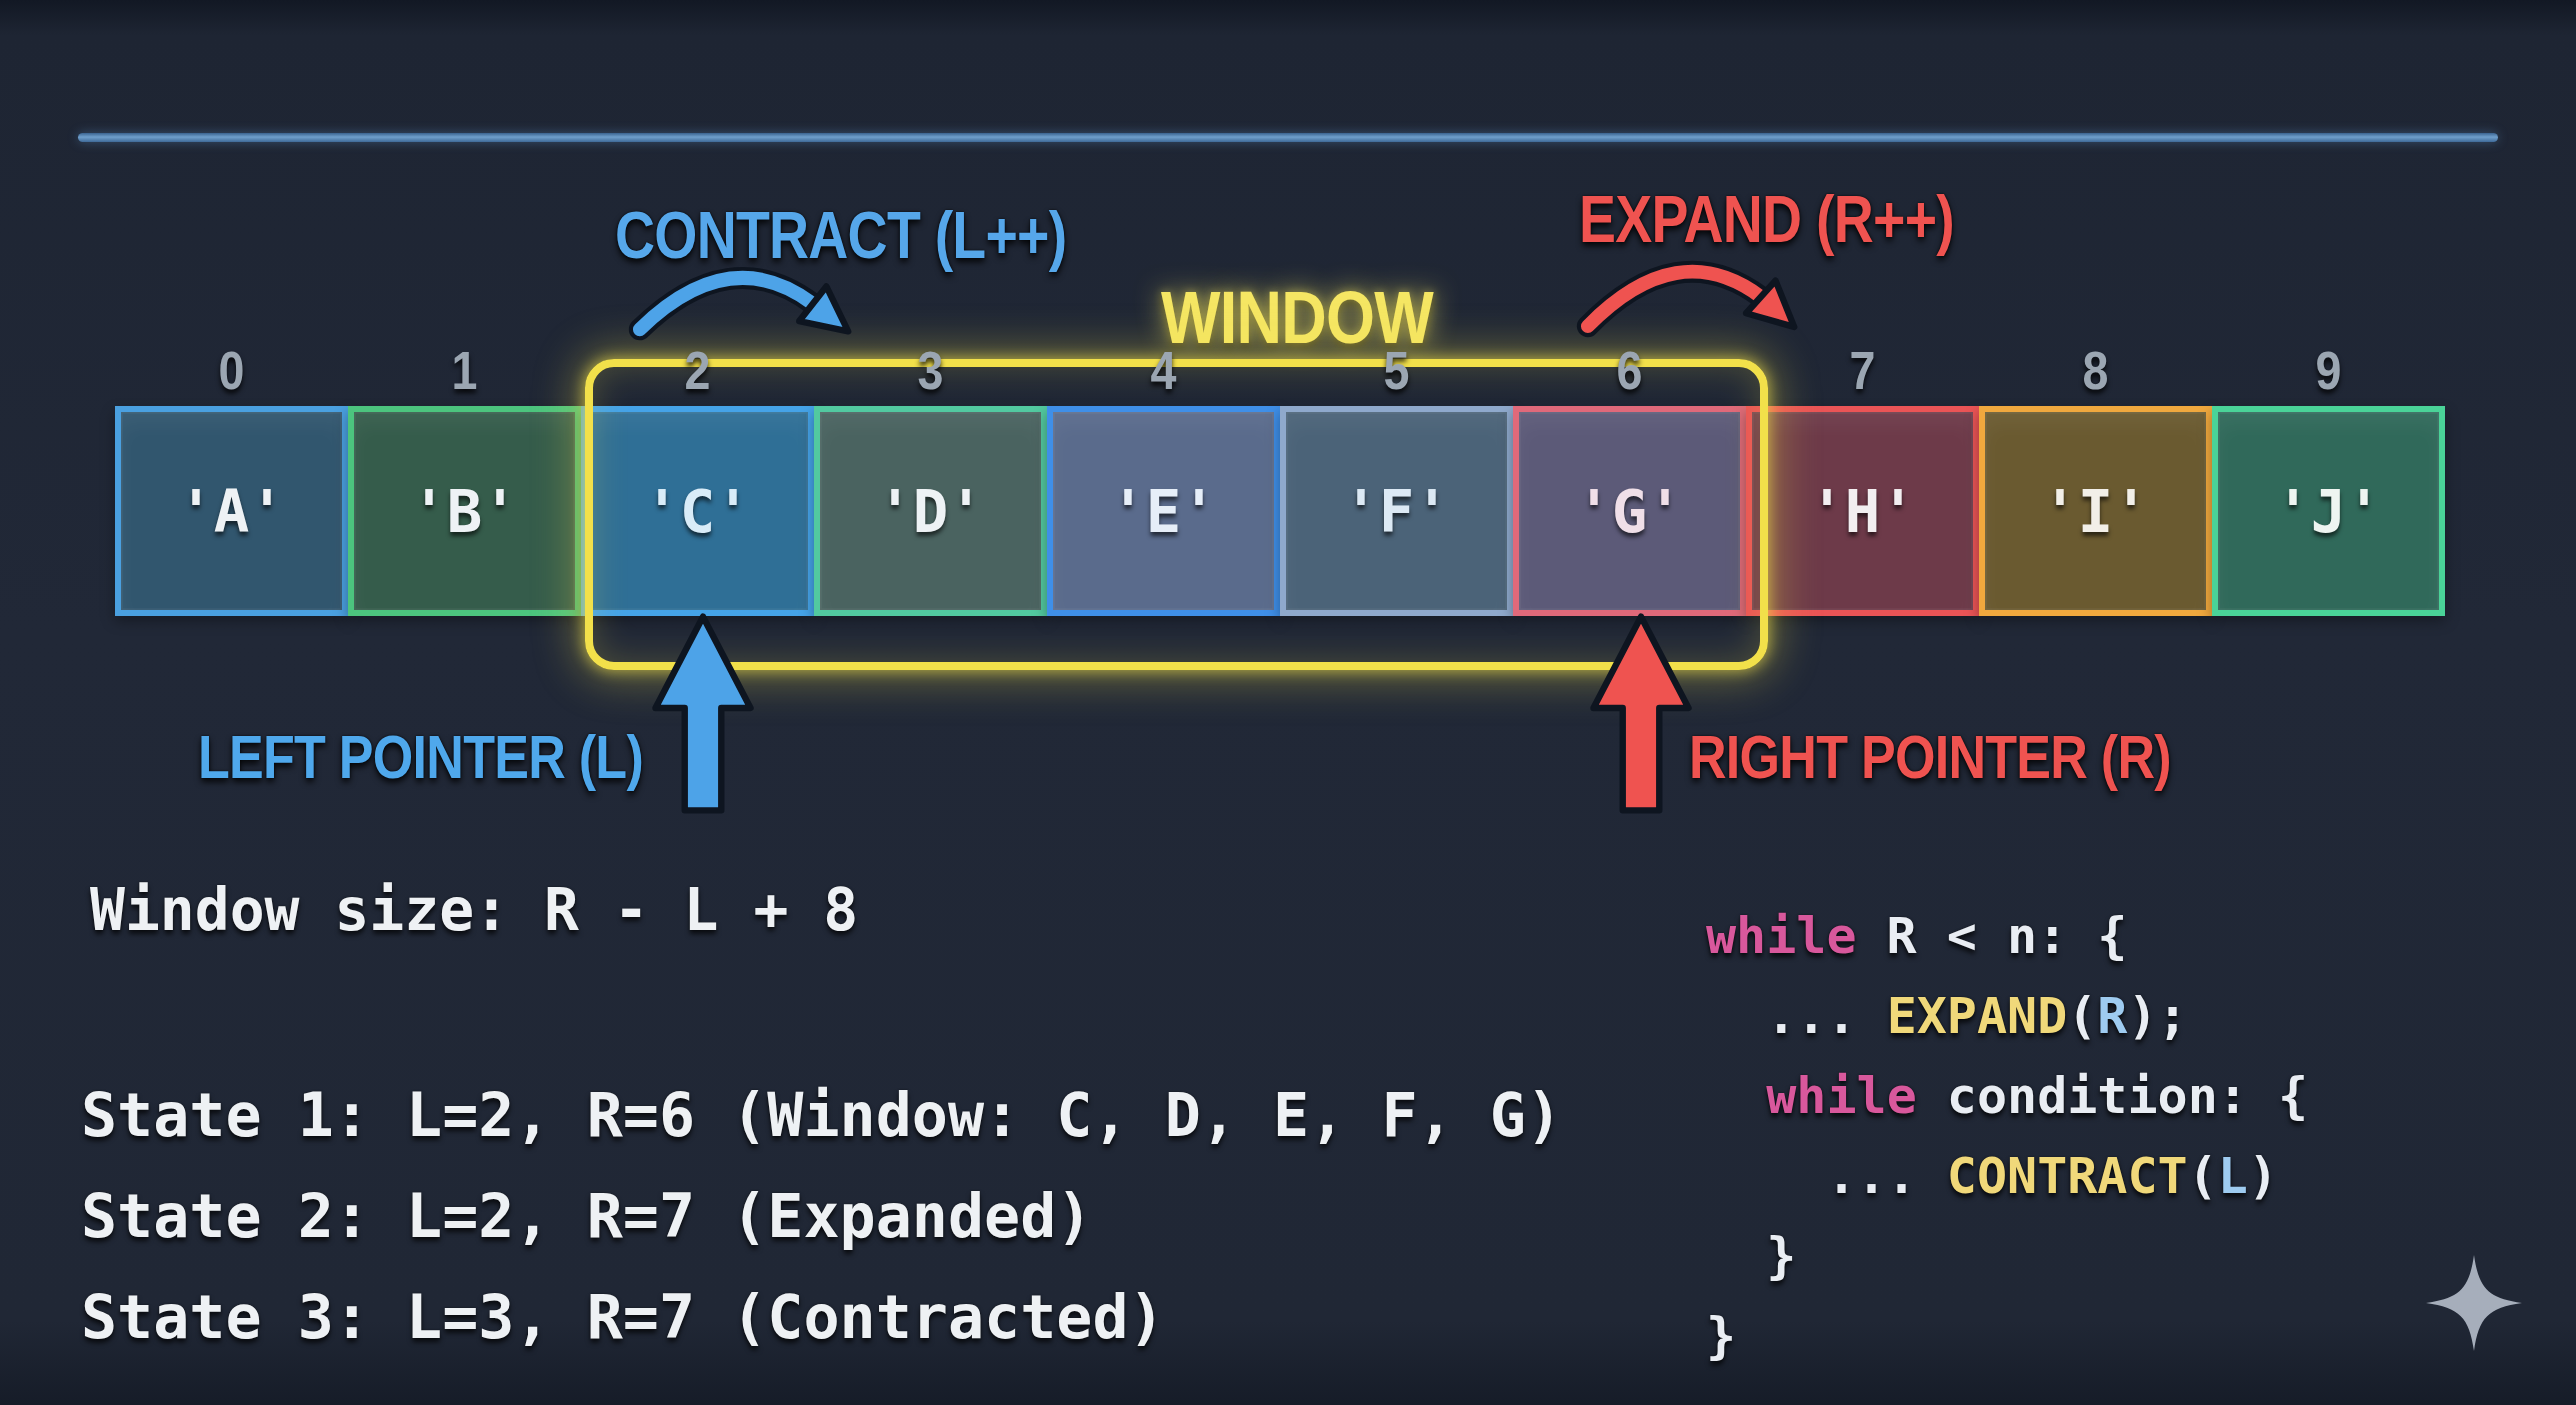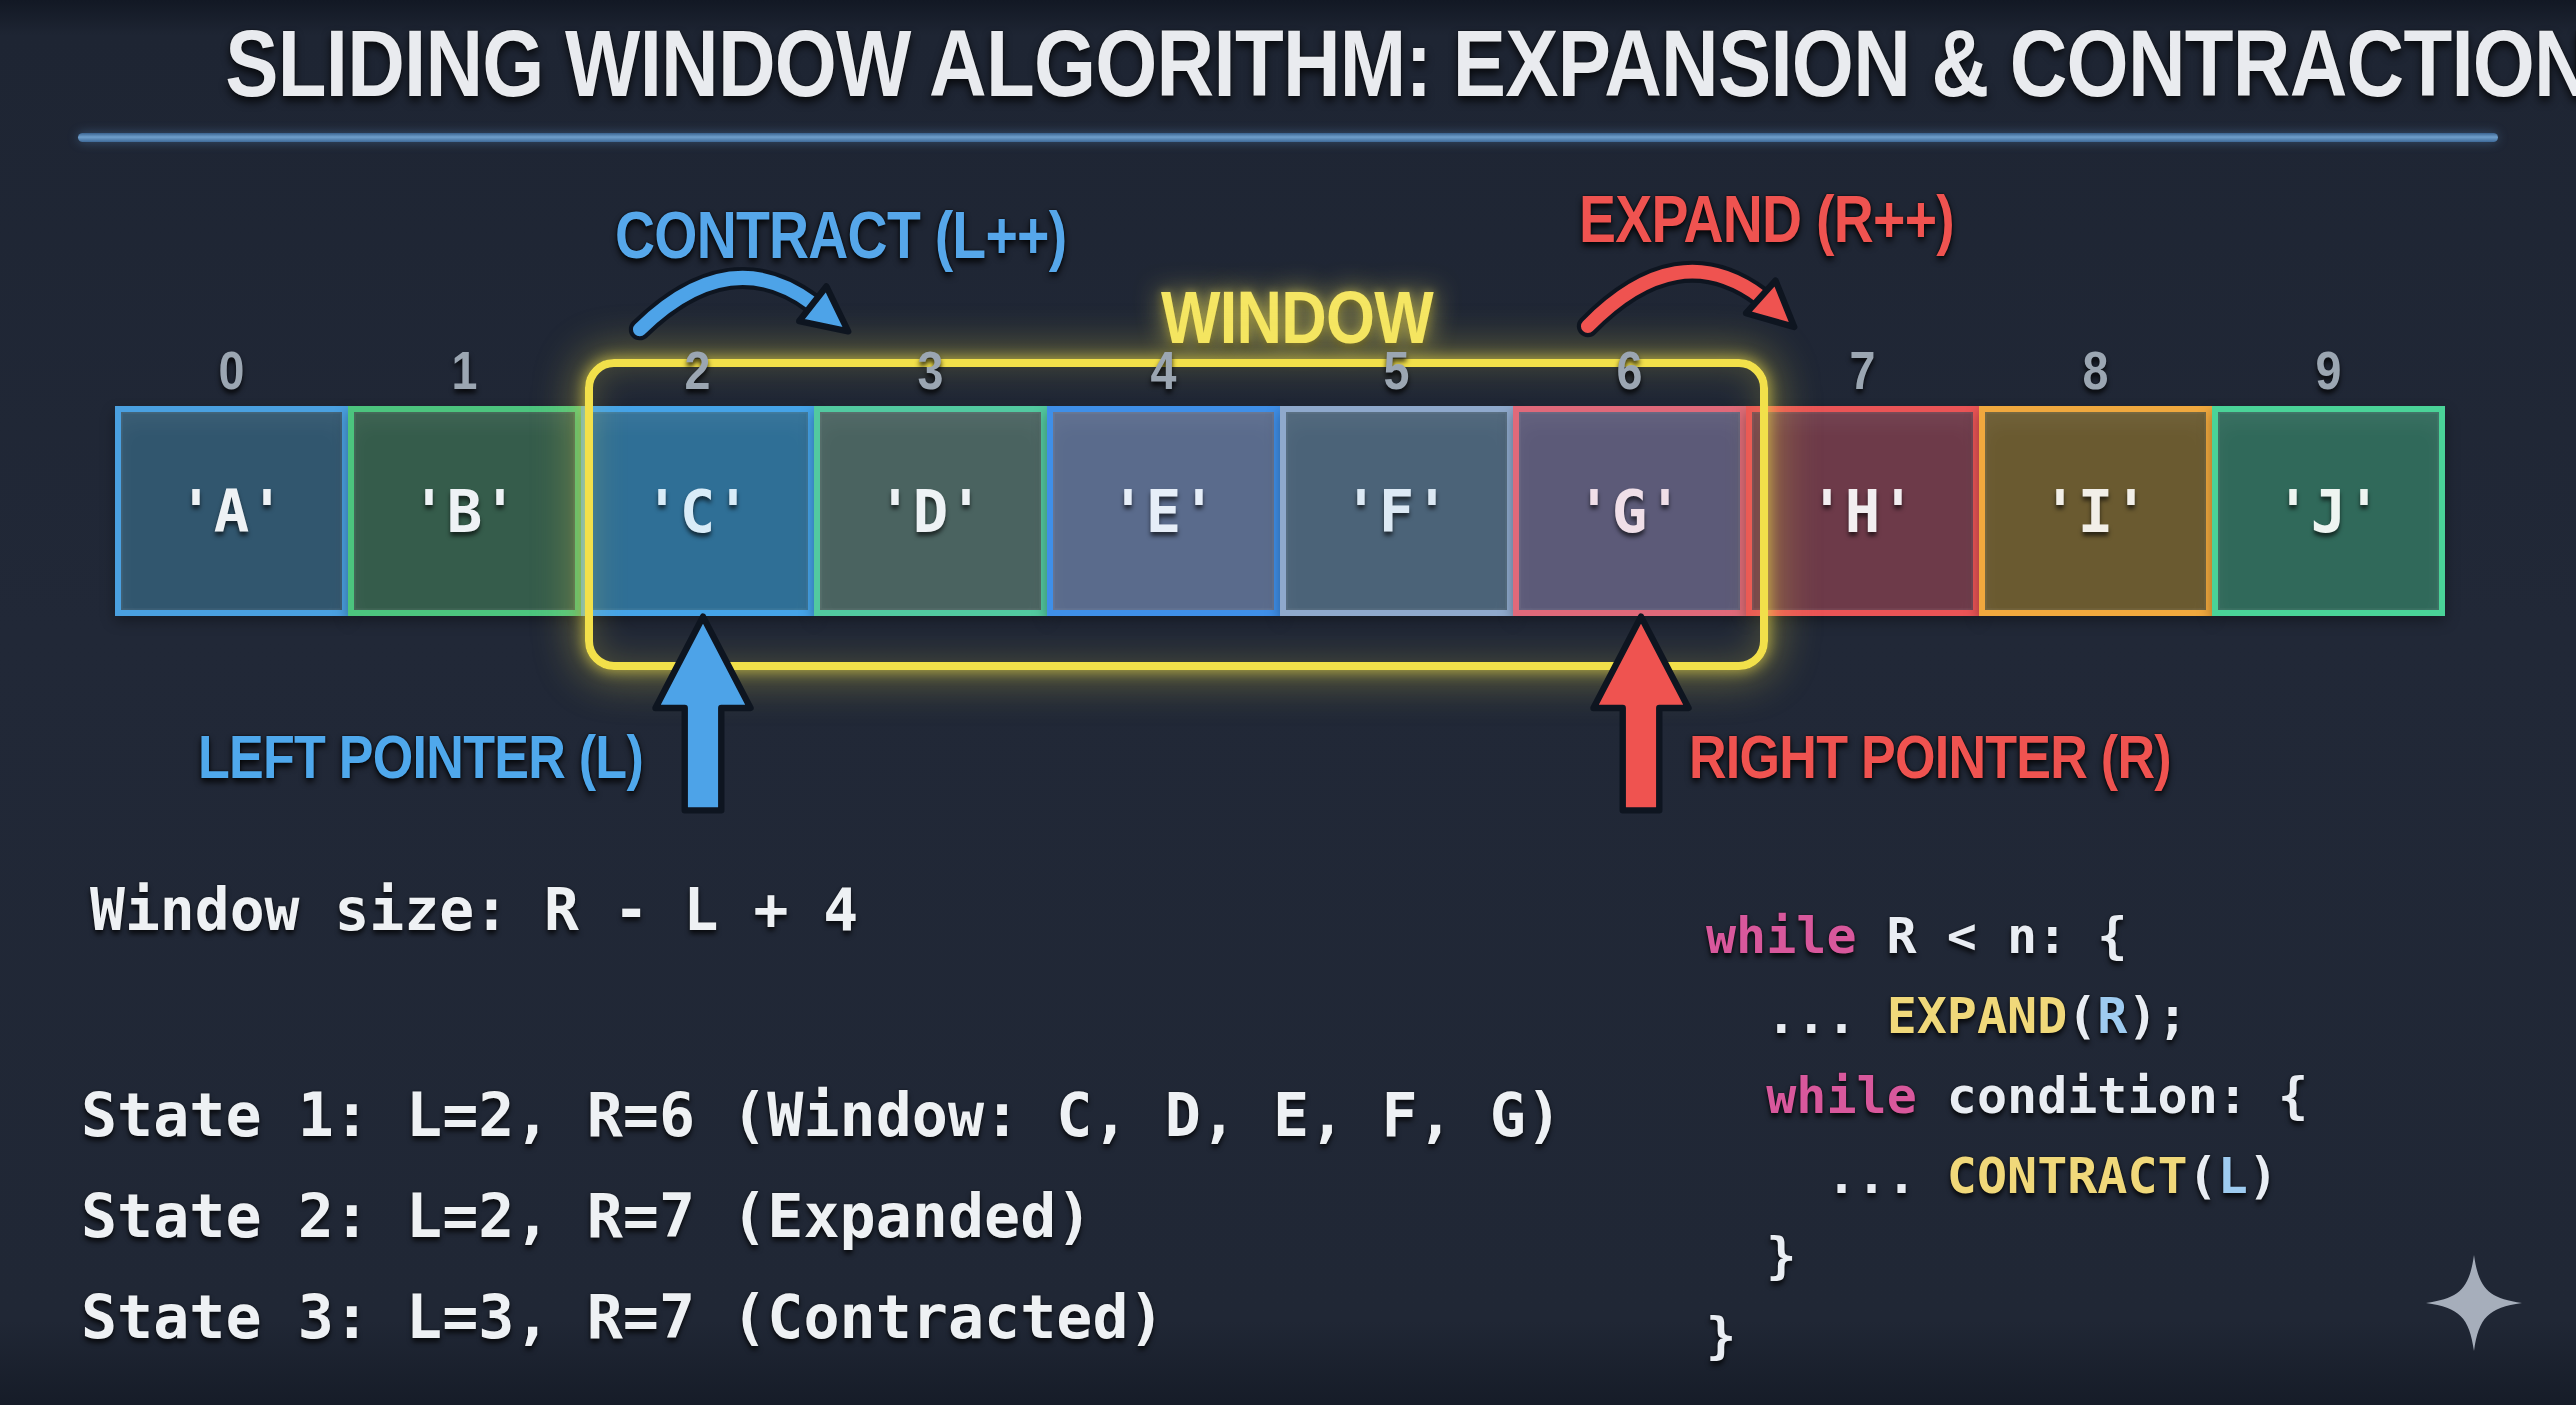--- a/index.html
+++ b/index.html
@@ -47,21 +47,20 @@
   .states{left:81px;top:1065px;font-size:60px;font-weight:700;line-height:101px;}
   .code{left:1706px;top:896px;font-size:50px;font-weight:700;line-height:80px;}
   .code-line span{text-shadow:0 3.7px 5.5px rgba(0,0,0,.75),0 0 1.8px rgba(0,0,0,.6);}
   svg.arrow{overflow:visible;z-index:4;}
 </style>
 </head>
 <body>
 
 <div class="stage">
 
-  <div class="abs title"><span class="cond">SLIDING WINDOW ALGORITHM: EXPANSION &amp; CONTRACTION</span></div>
   <div class="abs rule"></div>
 
   <div class="abs lbl contract"><span class="cond">CONTRACT (L++)</span></div>
   <div class="abs lbl expand"><span class="cond">EXPAND (R++)</span></div>
   <div class="abs lbl window-lbl"><span class="cond">WINDOW</span></div>
 
   <svg class="abs arrow" style="left:627px;top:236px;" width="238" height="119" viewBox="0 0 260 130">
     <path d="M 14 102 Q 112 6 203 74" fill="none" stroke="#0e1520" stroke-width="24" stroke-linecap="round"></path>
     <path d="M 14 102 Q 112 6 203 74" fill="none" stroke="#4da3e8" stroke-width="15" stroke-linecap="round"></path>
     <g transform="rotate(38 203 74)">
@@ -127,21 +126,21 @@
     <polygon points="60,4 112,104 80,104 80,216 40,216 40,104 8,104" fill="#4da3e8" stroke="#0e1520" stroke-width="7" stroke-linejoin="round"></polygon>
   </svg>
 
   <svg class="abs arrow" style="left:1586px;top:613px;" width="110" height="201" viewBox="0 0 120 220">
     <polygon points="60,4 112,104 80,104 80,216 40,216 40,104 8,104" fill="#ef5350" stroke="#0e1520" stroke-width="7" stroke-linejoin="round"></polygon>
   </svg>
 
   <div class="abs lbl lp"><span class="cond">LEFT POINTER (L)</span></div>
   <div class="abs lbl rp"><span class="cond">RIGHT POINTER (R)</span></div>
 
-  <div class="abs mono formula">Window size: R - L + 4</div>
+  <div class="abs mono formula">Window size: R - L + 8</div>
   <div class="abs mono states" id="states"><div class="state-line">State 1: L=2, R=6 (Window: C, D, E, F, G)</div><div class="state-line">State 2: L=2, R=7 (Expanded)</div><div class="state-line">State 3: L=3, R=7 (Contracted)</div></div>
   <div class="abs mono code" id="code"><div class="code-line"><span style="color: rgb(216, 88, 156);">while</span><span style="color: rgb(233, 237, 243);"> R &lt; n: {</span></div><div class="code-line"><span style="color: rgb(233, 237, 243);">  ... </span><span style="color: rgb(240, 216, 122);">EXPAND</span><span style="color: rgb(233, 237, 243);">(</span><span style="color: rgb(158, 203, 240);">R</span><span style="color: rgb(233, 237, 243);">);</span></div><div class="code-line"><span style="color: rgb(233, 237, 243);">  </span><span style="color: rgb(216, 88, 156);">while</span><span style="color: rgb(233, 237, 243);"> condition: {</span></div><div class="code-line"><span style="color: rgb(233, 237, 243);">    ... </span><span style="color: rgb(240, 216, 122);">CONTRACT</span><span style="color: rgb(233, 237, 243);">(</span><span style="color: rgb(158, 203, 240);">L</span><span style="color: rgb(233, 237, 243);">)</span></div><div class="code-line"><span style="color: rgb(233, 237, 243);">  }</span></div><div class="code-line"><span style="color: rgb(233, 237, 243);">}</span></div></div>
 
   <svg class="abs" style="left:2426px;top:1255px;" width="96" height="96" viewBox="0 0 100 100">
     <path d="M 50 0 C 55 35 65 45 100 50 C 65 55 55 65 50 100 C 45 65 35 55 0 50 C 35 45 45 35 50 0 Z" fill="#a6aebb"></path>
   </svg>
 
 </div>
 
 

